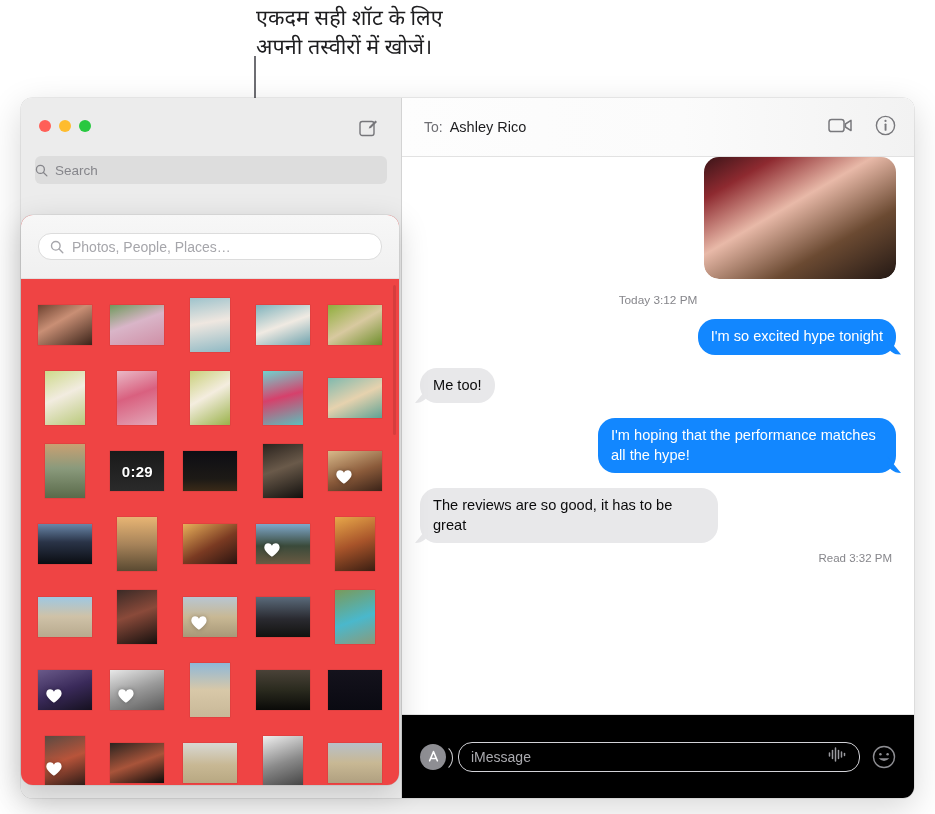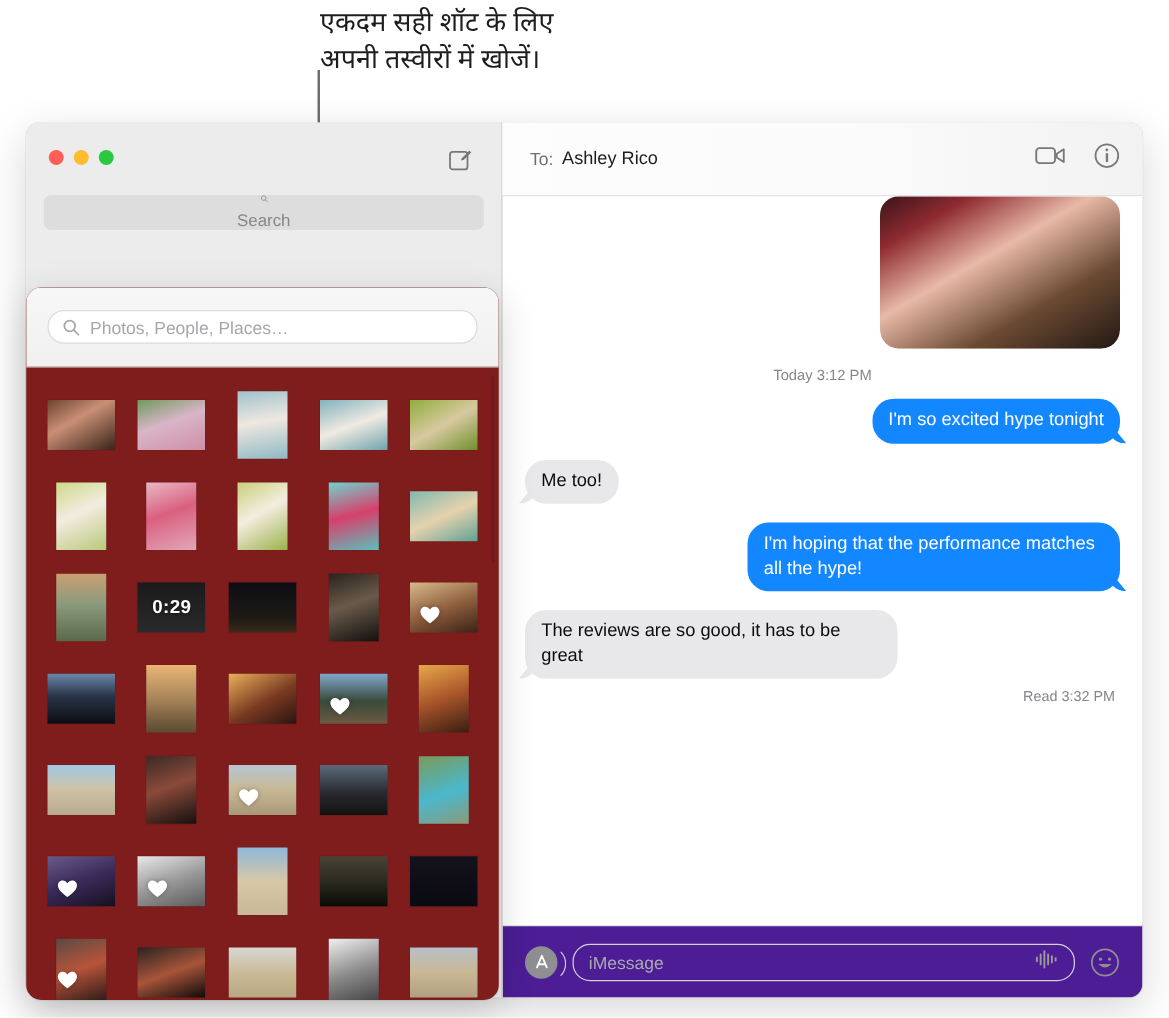--- a/index.html
+++ b/index.html
@@ -35,21 +35,21 @@
   }
   #sidebar-titlebar{height:58px;position:relative;}
   #traffic-lights{position:absolute;left:18px;top:22px;display:flex;gap:8px;}
   .tl{width:12px;height:12px;border-radius:50%;}
   #compose-button{
     position:absolute;right:22px;top:18px;width:22px;height:22px;
     display:flex;align-items:center;justify-content:center;
   }
   #search-field{
     margin:0 14px;height:28px;background:#dddddd;border-radius:6px;
-    display:flex;align-items:center;padding:0 19px;gap:7px;flex-direction:column;
+    display:flex;align-items:center;padding:0 0;gap:7px;
   }
   #search-placeholder{font-size:13.5px;color:#86868b;}
   
   #conversation{flex:1;height:100%;display:flex;flex-direction:column;background:#fff;min-width:0;}
   #conv-header{
     height:58px;flex:none;display:flex;align-items:center;padding:0 18px 0 22px;
     background:linear-gradient(to right,#fdfdfd 0%,#fbfbfb 55%,#f2f2f2 100%);
     border-bottom:.5px solid #e2e2e2;position:relative;z-index:3;
   }
   #to-label{font-size:14px;color:#6e6e73;margin-right:7px;}
@@ -79,39 +79,39 @@
   #read-receipt{text-align:right;font-size:11.5px;color:#86868b;margin:3px 4px 0 0;}
   
   #attachment-bubble{
     width:192px;height:auto;margin:0 0 0 auto;border-radius:15px;overflow:hidden;
     display:block;
   }
   #attachment-photo{width:192px;height:122px;border-radius:0 0 15px 15px;display:block;}
   
   #composer{
     height:57px;flex:none;display:flex;align-items:center;gap:12px;
-    padding:0 18px;border-top:.5px solid #e4e4e4;background:#4c1d95;
+    padding:13px 18px;border-top:.5px solid #e4e4e4;background:#000000;
   }
   #appstore-button{width:26px;height:26px;border-radius:50%;background:#8e8e93;
     display:flex;align-items:center;justify-content:center;flex:none;position:relative;}
   #appstore-button:after{
     content:"";position:absolute;left:5px;top:0;width:26px;height:26px;
     border-radius:50%;border:1.4px solid #cfcfd2;border-left-color:transparent;
     border-top-color:transparent;border-bottom-color:transparent;
   }
   #message-field{
     flex:1;height:28px;border:1px solid #d2d2d7;border-radius:14px;
     display:flex;align-items:center;padding:0 12px;gap:8px;min-width:0;
   }
   #message-placeholder{font-size:14px;color:#aaaaaf;flex:1;}
   #emoji-button{width:24px;height:24px;flex:none;}
   
   #photo-picker{
-    position:absolute;left:21px;top:230px;width:378px;height:570px;
-    background:#7f1d1d;border-radius:12px;
+    position:absolute;left:21px;top:215px;width:378px;height:570px;
+    background:#ef4444;border-radius:12px;
     box-shadow:0 0 0 .5px rgba(0,0,0,.10),0 8px 30px rgba(0,0,0,.17);
     overflow:hidden;z-index:20;display:flex;flex-direction:column;
   }
   #picker-header{
     height:63px;flex:none;
     background:linear-gradient(to bottom,#f7f7f7,#f0f0f0);
     border-bottom:.5px solid #e0e0e0;display:flex;align-items:center;padding:0 17px;
   }
   #picker-search-field{
     flex:1;height:25px;background:#fff;border:.5px solid #dcdcdc;border-radius:13px;

